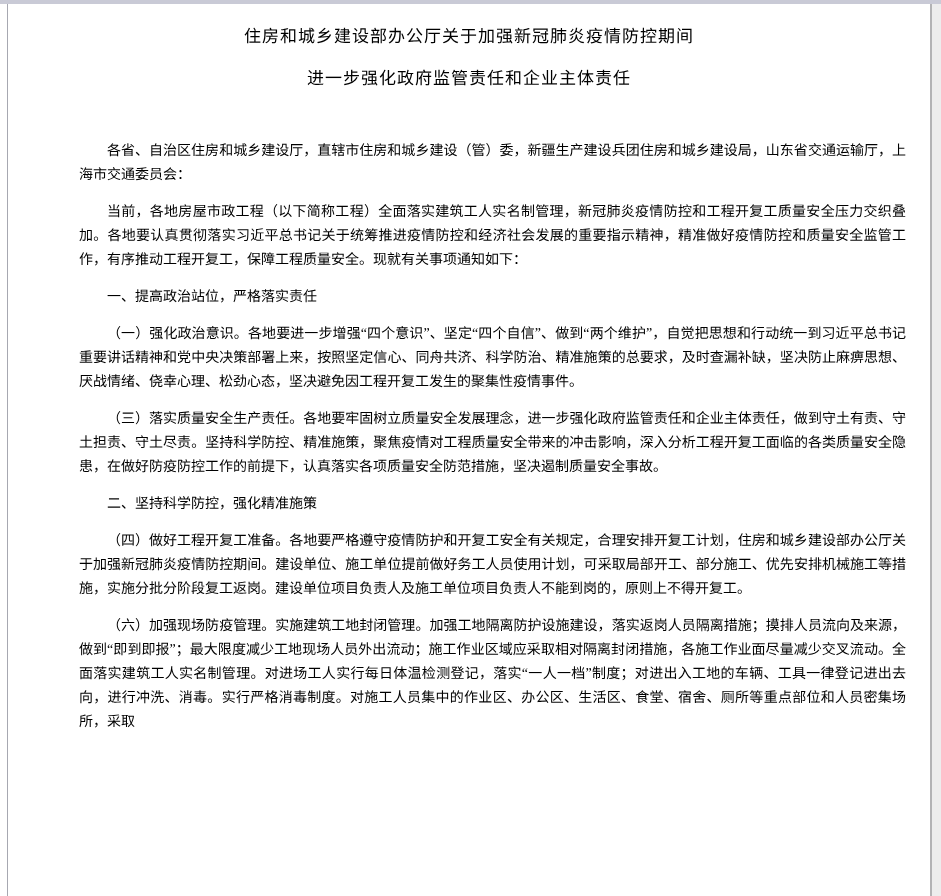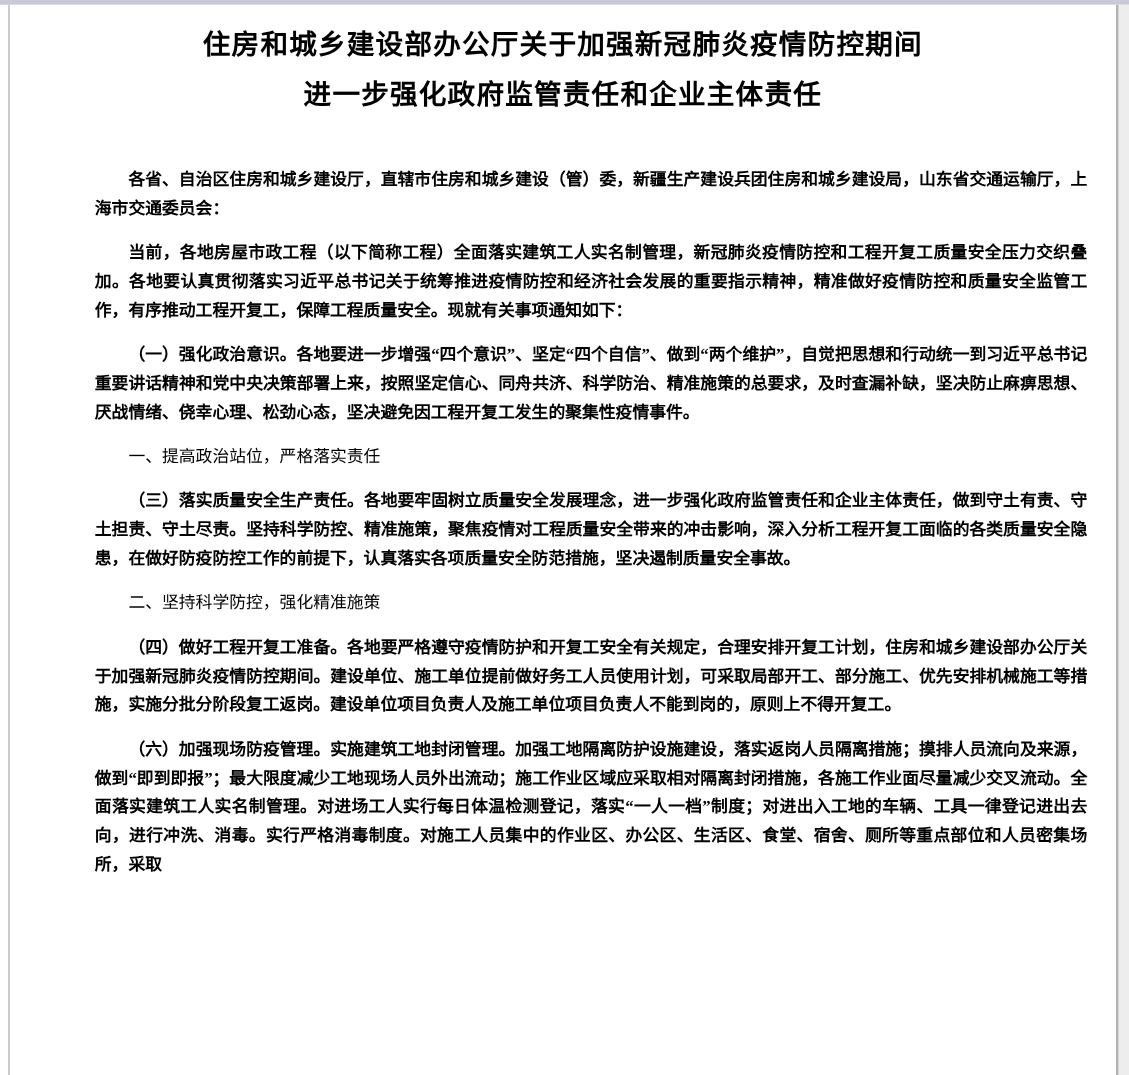--- a/index.html
+++ b/index.html
@@ -35,59 +35,58 @@
     position: absolute;
     top: 4px; left: 7px;
     width: 922px; height: 892px;
     border-left: 1px solid #a7a8b1;
     background: #ffffff;
     overflow: hidden;
   }
   .doc-title {
     margin: 12px 0 39px 0;
     text-align: center;
-    font-weight: bold;
+    font-weight: normal;
     color: #000000;
-    font-size: 23px;
+    font-size: 17px;
     line-height: 42px;
     letter-spacing: 1px;
     font-family: "Liberation Sans", "DejaVu Sans", sans-serif;
   }
   .doc-title .t-line { display: block; }
   .doc-body {
     padding: 0 24px 0 71px;
     color: #000000;
   }
   .block {
     margin: 0 0 13px 0;
     font-size: 14px;
     line-height: 24px;
     text-align: justify;
     text-indent: 2em;
     color: #000000;
-    font-weight: bold;
   }
   .heading { font-weight: normal; }
 </style>
 </head>
 <body>
 
 <div class="viewport">
   <div class="top-bar"></div>
 
   <div class="page">
     <h1 class="doc-title">
       <span class="t-line">住房和城乡建设部办公厅关于加强新冠肺炎疫情防控期间</span>
       <span class="t-line">进一步强化政府监管责任和企业主体责任</span>
     </h1>
     <div class="doc-body">
         <p class="block salutation">各省、自治区住房和城乡建设厅，直辖市住房和城乡建设（管）委，新疆生产建设兵团住房和城乡建设局，山东省交通运输厅，上海市交通委员会：</p>
         <p class="block paragraph">当前，各地房屋市政工程（以下简称工程）全面落实建筑工人实名制管理，新冠肺炎疫情防控和工程开复工质量安全压力交织叠加。各地要认真贯彻落实习近平总书记关于统筹推进疫情防控和经济社会发展的重要指示精神，精准做好疫情防控和质量安全监管工作，有序推动工程开复工，保障工程质量安全。现就有关事项通知如下：</p>
+        <p class="block heading">一、提高政治站位，严格落实责任</p>
         <p class="block paragraph">（一）强化政治意识。各地要进一步增强“四个意识”、坚定“四个自信”、做到“两个维护”，自觉把思想和行动统一到习近平总书记重要讲话精神和党中央决策部署上来，按照坚定信心、同舟共济、科学防治、精准施策的总要求，及时查漏补缺，坚决防止麻痹思想、厌战情绪、侥幸心理、松劲心态，坚决避免因工程开复工发生的聚集性疫情事件。</p>
-        <p class="block heading">一、提高政治站位，严格落实责任</p>
         <p class="block paragraph">（三）落实质量安全生产责任。各地要牢固树立质量安全发展理念，进一步强化政府监管责任和企业主体责任，做到守土有责、守土担责、守土尽责。坚持科学防控、精准施策，聚焦疫情对工程质量安全带来的冲击影响，深入分析工程开复工面临的各类质量安全隐患，在做好防疫防控工作的前提下，认真落实各项质量安全防范措施，坚决遏制质量安全事故。</p>
         <p class="block heading">二、坚持科学防控，强化精准施策</p>
         <p class="block paragraph">（四）做好工程开复工准备。各地要严格遵守疫情防护和开复工安全有关规定，合理安排开复工计划，住房和城乡建设部办公厅关于加强新冠肺炎疫情防控期间。建设单位、施工单位提前做好务工人员使用计划，可采取局部开工、部分施工、优先安排机械施工等措施，实施分批分阶段复工返岗。建设单位项目负责人及施工单位项目负责人不能到岗的，原则上不得开复工。</p>
         <p class="block paragraph">（六）加强现场防疫管理。实施建筑工地封闭管理。加强工地隔离防护设施建设，落实返岗人员隔离措施；摸排人员流向及来源，做到“即到即报”；最大限度减少工地现场人员外出流动；施工作业区域应采取相对隔离封闭措施，各施工作业面尽量减少交叉流动。全面落实建筑工人实名制管理。对进场工人实行每日体温检测登记，落实“一人一档”制度；对进出入工地的车辆、工具一律登记进出去向，进行冲洗、消毒。实行严格消毒制度。对施工人员集中的作业区、办公区、生活区、食堂、宿舍、厕所等重点部位和人员密集场所，采取</p>
       </div>
   </div>
 
   <div class="scroll-strip"></div>
 </div>
 

